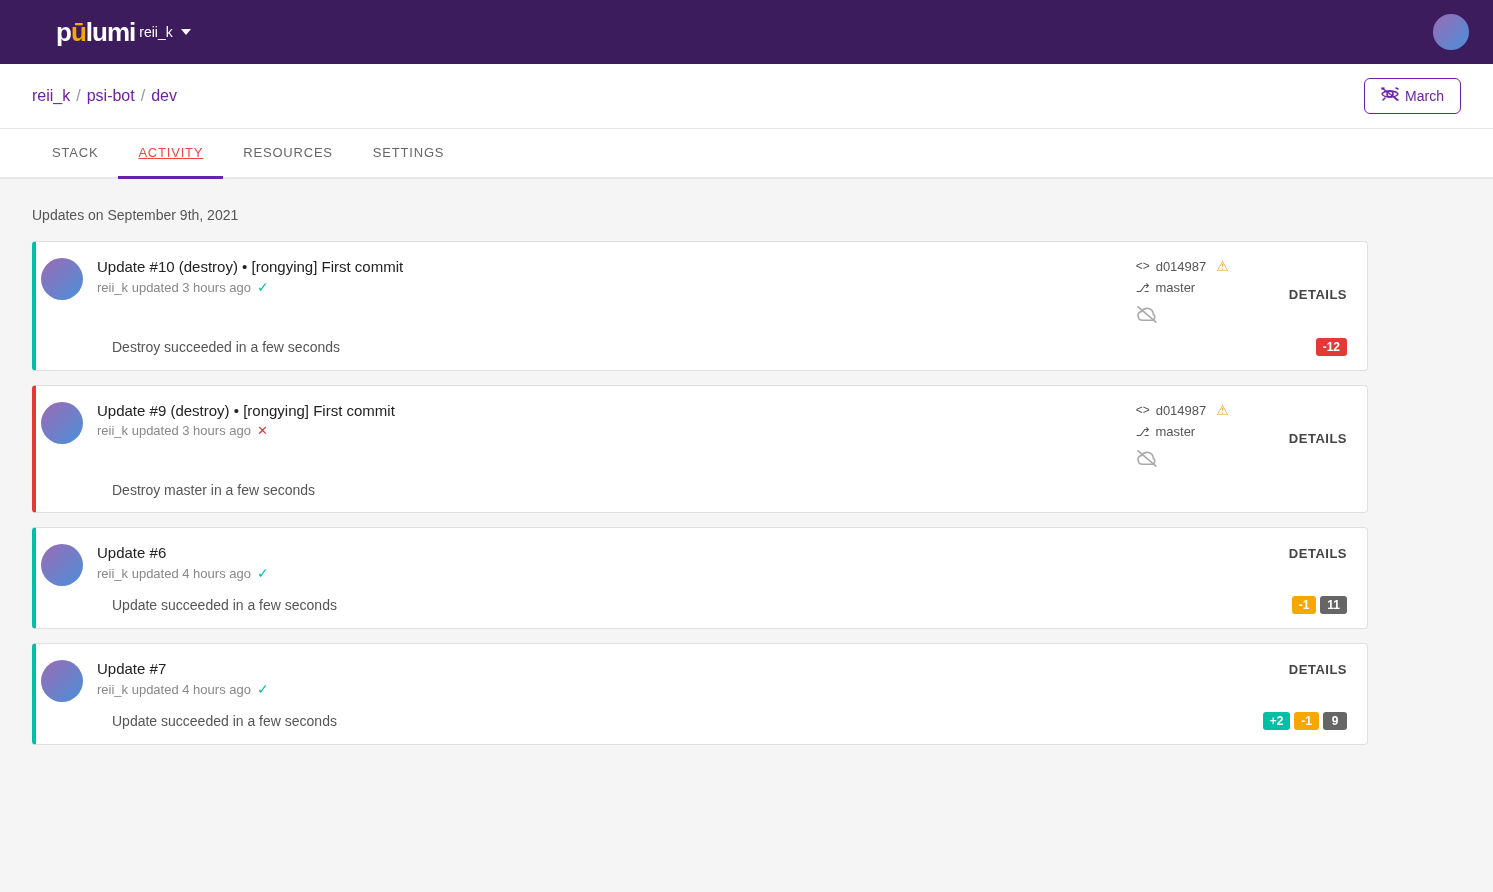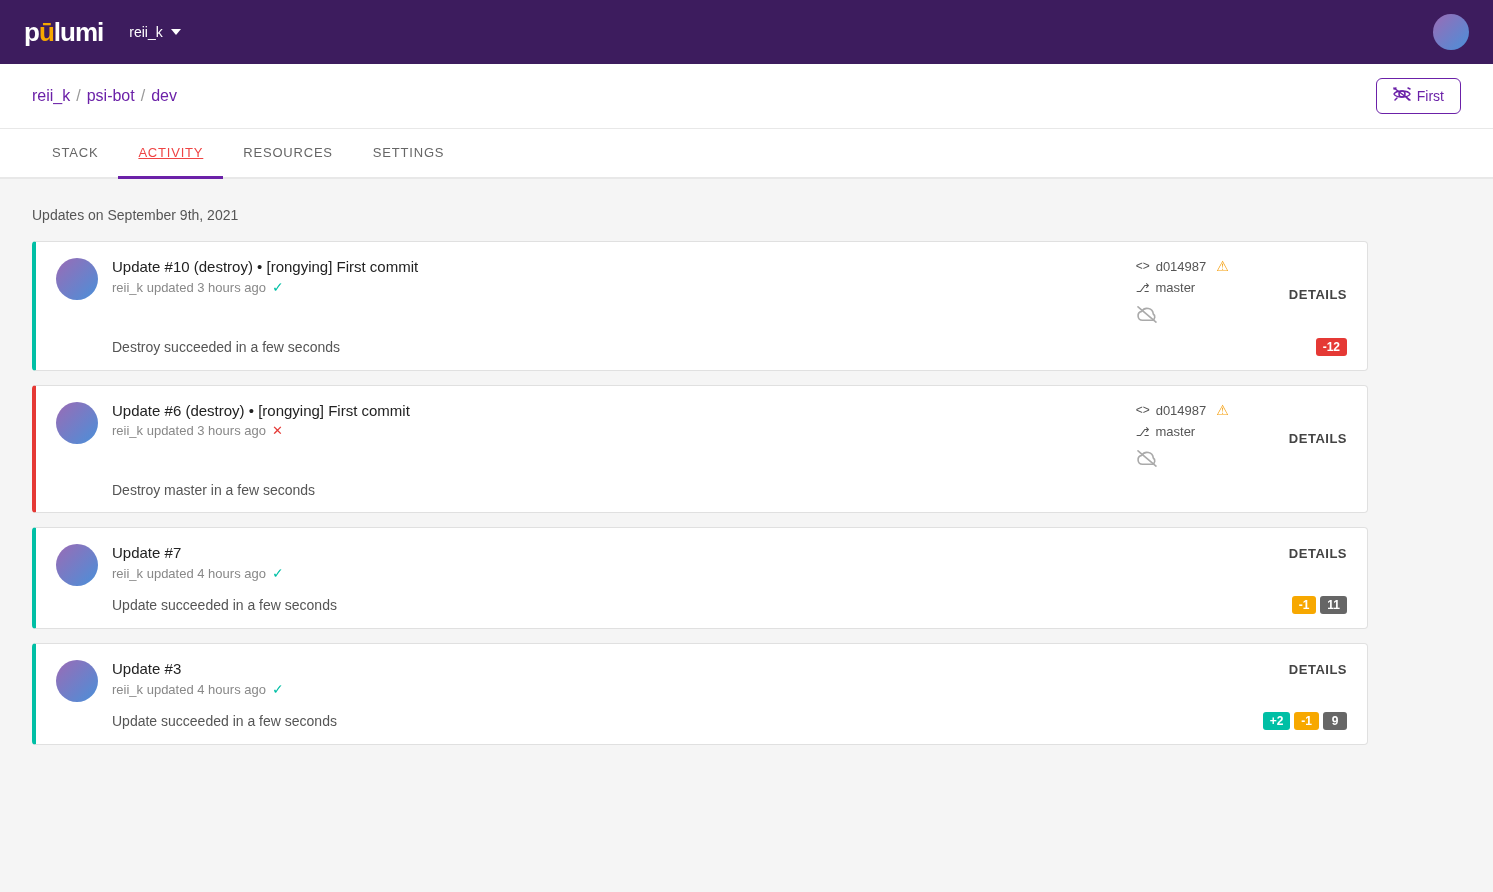--- a/index.html
+++ b/index.html
@@ -7,21 +7,21 @@
 
     
     .header {
       background: #3d1c5e;
       height: 64px;
       display: flex;
       align-items: center;
       padding: 0 24px;
       justify-content: space-between;
     }
-    .header-left { display: flex; gap: 26px; }
+    .header-left { display: flex; gap: 4px; margin-left: 32px; }
     .logo { display: flex; align-items: center; }
     .logo-text { color: white; font-size: 26px; font-weight: 700; letter-spacing: -1px; }
     .logo-dot { color: #f7a800; }
     .user-dropdown {
       display: flex; align-items: center; gap: 6px;
       color: white; font-size: 14px; cursor: pointer;
     }
     .chevron-down { display: inline-block; width: 0; height: 0;
       border-left: 5px solid transparent; border-right: 5px solid transparent;
       border-top: 6px solid white; margin-left: 2px; }
@@ -98,21 +98,21 @@
       border: 1px solid #e0e0e0;
       margin-bottom: 14px;
       overflow: hidden;
     }
     .update-card.success { border-left: 4px solid #00bfa5; }
     .update-card.failed { border-left: 4px solid #e53935; }
 
     .card-top {
       display: flex;
       align-items: flex-start;
-      padding: 16px 20px 0 20px;
+      padding: 16px 20px 0 5px;
       justify-content: space-between;
     }
     .card-left { display: flex; align-items: flex-start; gap: 14px; }
     .card-avatar {
       width: 42px; height: 42px; border-radius: 50%;
       background: linear-gradient(135deg, #9b6bb5 0%, #4a90d9 100%);
       flex-shrink: 0;
     }
     .card-info {}
     .card-title { font-size: 15px; font-weight: 500; color: #222; margin-bottom: 4px; }
@@ -181,21 +181,21 @@
   </div>
   <button class="watch-btn">
     <span class="watch-icon">
       <svg width="18" height="14" viewBox="0 0 18 14" fill="none" xmlns="http://www.w3.org/2000/svg">
         <path d="M1 2L3 1M17 2L15 1M2 13L4 11M16 13L14 11" stroke="#6b21a8" stroke-width="1.5" stroke-linecap="round"></path>
         <ellipse cx="9" cy="7" rx="3" ry="3" stroke="#6b21a8" stroke-width="1.5"></ellipse>
         <path d="M1 7C3 3 15 3 17 7C15 11 3 11 1 7Z" stroke="#6b21a8" stroke-width="1.5" fill="none"></path>
         <line x1="1" y1="1" x2="17" y2="13" stroke="#6b21a8" stroke-width="1.5" stroke-linecap="round"></line>
       </svg>
     </span>
-    <span>First</span>
+    <span>March</span>
   </button>
 </div>
 
 <div class="tabs-bar">
   <div class="tab">STACK</div>
   <div class="tab active">ACTIVITY</div>
   <div class="tab">RESOURCES</div>
   <div class="tab">SETTINGS</div>
 </div>
 
@@ -243,21 +243,21 @@
         <span class="badge badge-red">-12</span>
       </div>
     </div>
   </div>
 
   <div class="update-card failed">
     <div class="card-top">
       <div class="card-left">
         <div class="card-avatar"></div>
         <div class="card-info">
-          <div class="card-title">Update #6 (destroy) • [rongying] First commit</div>
+          <div class="card-title">Update #9 (destroy) • [rongying] First commit</div>
           <div class="card-meta">
             <span>reii_k updated 3 hours ago</span>
             <span class="x-icon">✕</span>
           </div>
         </div>
       </div>
       <div class="card-right-wrapper">
         <div class="card-meta-info">
           <div class="meta-row">
             <span class="icon-small">&lt;&gt;</span>
@@ -276,20 +276,46 @@
               </svg>
             </span>
           </div>
         </div>
         <div class="details-link">DETAILS</div>
       </div>
     </div>
     <div class="card-bottom">
       <span class="card-status">Destroy master in a few seconds</span>
       <div class="badges"></div>
+    </div>
+  </div>
+
+  <div class="update-card success">
+    <div class="card-top">
+      <div class="card-left">
+        <div class="card-avatar"></div>
+        <div class="card-info">
+          <div class="card-title">Update #6</div>
+          <div class="card-meta">
+            <span>reii_k updated 4 hours ago</span>
+            <span class="check-icon">✓</span>
+          </div>
+        </div>
+      </div>
+      <div class="card-right-wrapper">
+        <div style="width:120px"></div>
+        <div class="details-link">DETAILS</div>
+      </div>
+    </div>
+    <div class="card-bottom">
+      <span class="card-status">Update succeeded in a few seconds</span>
+      <div class="badges">
+        <span class="badge badge-yellow">-1</span>
+        <span class="badge badge-gray">11</span>
+      </div>
     </div>
   </div>
 
   <div class="update-card success">
     <div class="card-top">
       <div class="card-left">
         <div class="card-avatar"></div>
         <div class="card-info">
           <div class="card-title">Update #7</div>
           <div class="card-meta">
@@ -299,46 +325,20 @@
         </div>
       </div>
       <div class="card-right-wrapper">
         <div style="width:120px"></div>
         <div class="details-link">DETAILS</div>
       </div>
     </div>
     <div class="card-bottom">
       <span class="card-status">Update succeeded in a few seconds</span>
       <div class="badges">
-        <span class="badge badge-yellow">-1</span>
-        <span class="badge badge-gray">11</span>
-      </div>
-    </div>
-  </div>
-
-  <div class="update-card success">
-    <div class="card-top">
-      <div class="card-left">
-        <div class="card-avatar"></div>
-        <div class="card-info">
-          <div class="card-title">Update #3</div>
-          <div class="card-meta">
-            <span>reii_k updated 4 hours ago</span>
-            <span class="check-icon">✓</span>
-          </div>
-        </div>
-      </div>
-      <div class="card-right-wrapper">
-        <div style="width:120px"></div>
-        <div class="details-link">DETAILS</div>
-      </div>
-    </div>
-    <div class="card-bottom">
-      <span class="card-status">Update succeeded in a few seconds</span>
-      <div class="badges">
         <span class="badge badge-green">+2</span>
         <span class="badge badge-yellow">-1</span>
         <span class="badge badge-gray">9</span>
       </div>
     </div>
   </div>
 
 </div>
 
 </body></html>

